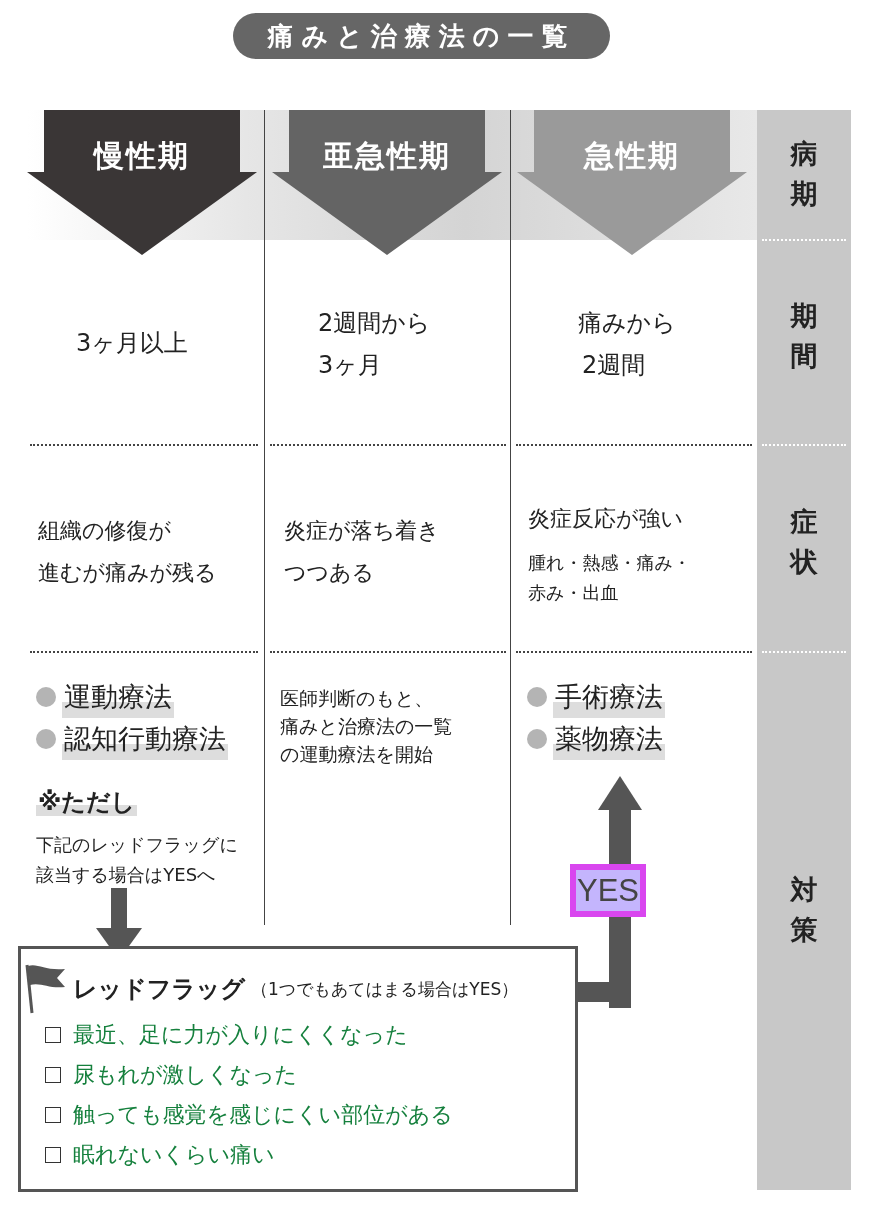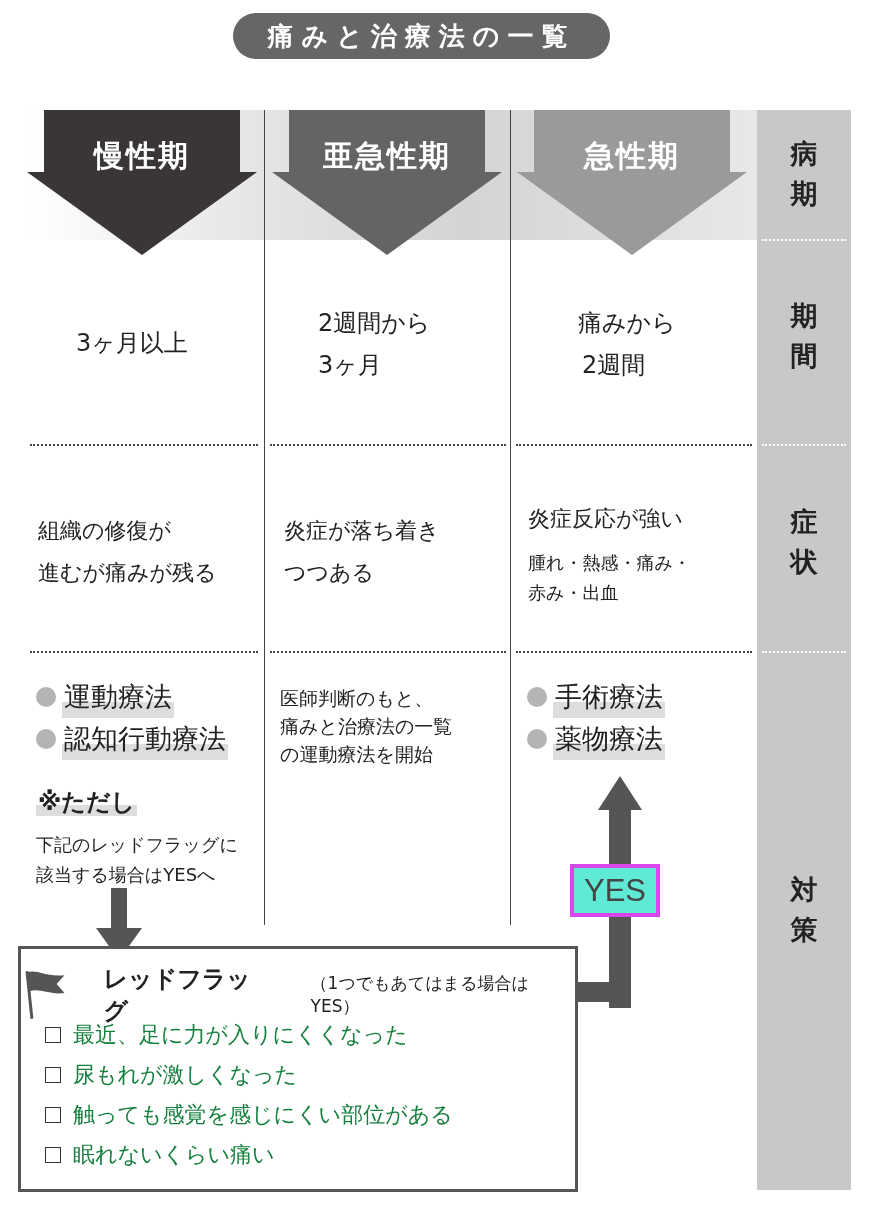--- a/index.html
+++ b/index.html
@@ -41,21 +41,21 @@
   .hl { background: linear-gradient(transparent 62%, #dddddd 62%); padding: 0 2px; }
 
   .note-head { font-size: 24px; font-weight: bold; }
 
   .flag-box { left: 18px; top: 946px; width: 560px; height: 246px; border: 3px solid #555; background: #fff; }
   .flag-title { font-size: 24px; font-weight: bold; color: #222; }
   .flag-sub { font-size: 17px; color: #222; margin-left: 6px; font-weight: normal; }
   .check-item { display: flex; align-items: center; font-size: 22px; line-height: 40px; color: #15803d; }
   .check-box { width: 16px; height: 16px; border: 1.5px solid #333; margin-right: 12px; flex: none; }
 
-  .yes-box { left: 570px; top: 864px; width: 90px; height: 53px; border: 4px solid #d946ef; background: #5eead4;
+  .yes-box { left: 570px; top: 864px; width: 76px; height: 53px; border: 6px solid #d946ef; background: #c4b5fd;
     font-size: 31px; color: #444; display: flex; align-items: center; justify-content: center; font-family: "Liberation Sans", sans-serif; }
 </style>
 </head>
 <body>
 
 <div class="abs title-pill">痛みと治療法の一覧</div>
 
 <div class="abs header-band"></div>
 
 <div class="abs label-col"></div>
@@ -177,21 +177,21 @@
 
 <svg class="abs" style="left:575px; top:776px; width:70px; height:232px;" viewBox="0 0 70 232">
   <polygon points="45,0 67,34 23,34" fill="#555"></polygon>
   <rect x="34" y="32" width="22" height="200" fill="#555"></rect>
   <rect x="0" y="206" width="56" height="20" fill="#555"></rect>
 </svg>
 
 <div class="abs yes-box">YES</div>
 
 <div class="abs flag-box">
-  <div class="abs" style="left:2px; top:14px; display:flex; align-items:center;gap:31px;">
+  <div class="abs" style="left:2px; top:14px; display:flex; align-items:center;">
     <svg width="46" height="52" viewBox="0 0 46 52">
       <line x1="4" y1="2" x2="9" y2="50" stroke="#555" stroke-width="3"></line>
       <path d="M5,3 C15,0 22,8 42,6 L34,15 L42,24 C26,26 18,19 7,22 Z" fill="#555"></path>
     </svg>
     <span class="flag-title" style="margin-left:4px;">レッドフラッグ</span>
     <span class="flag-sub">（1つでもあてはまる場合はYES）</span>
   </div>
   <div class="abs" style="left:24px; top:66px;">
     <div class="check-item">
       <span class="check-box"></span>

